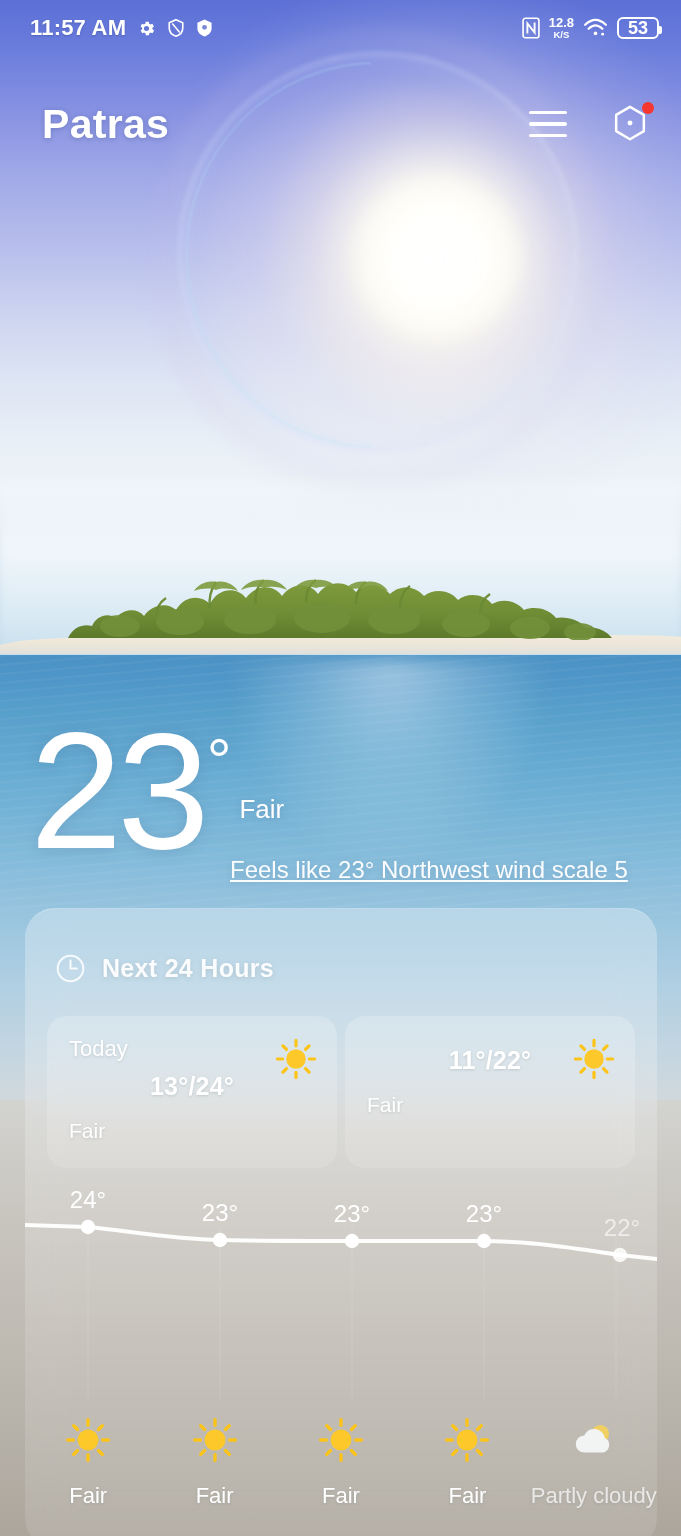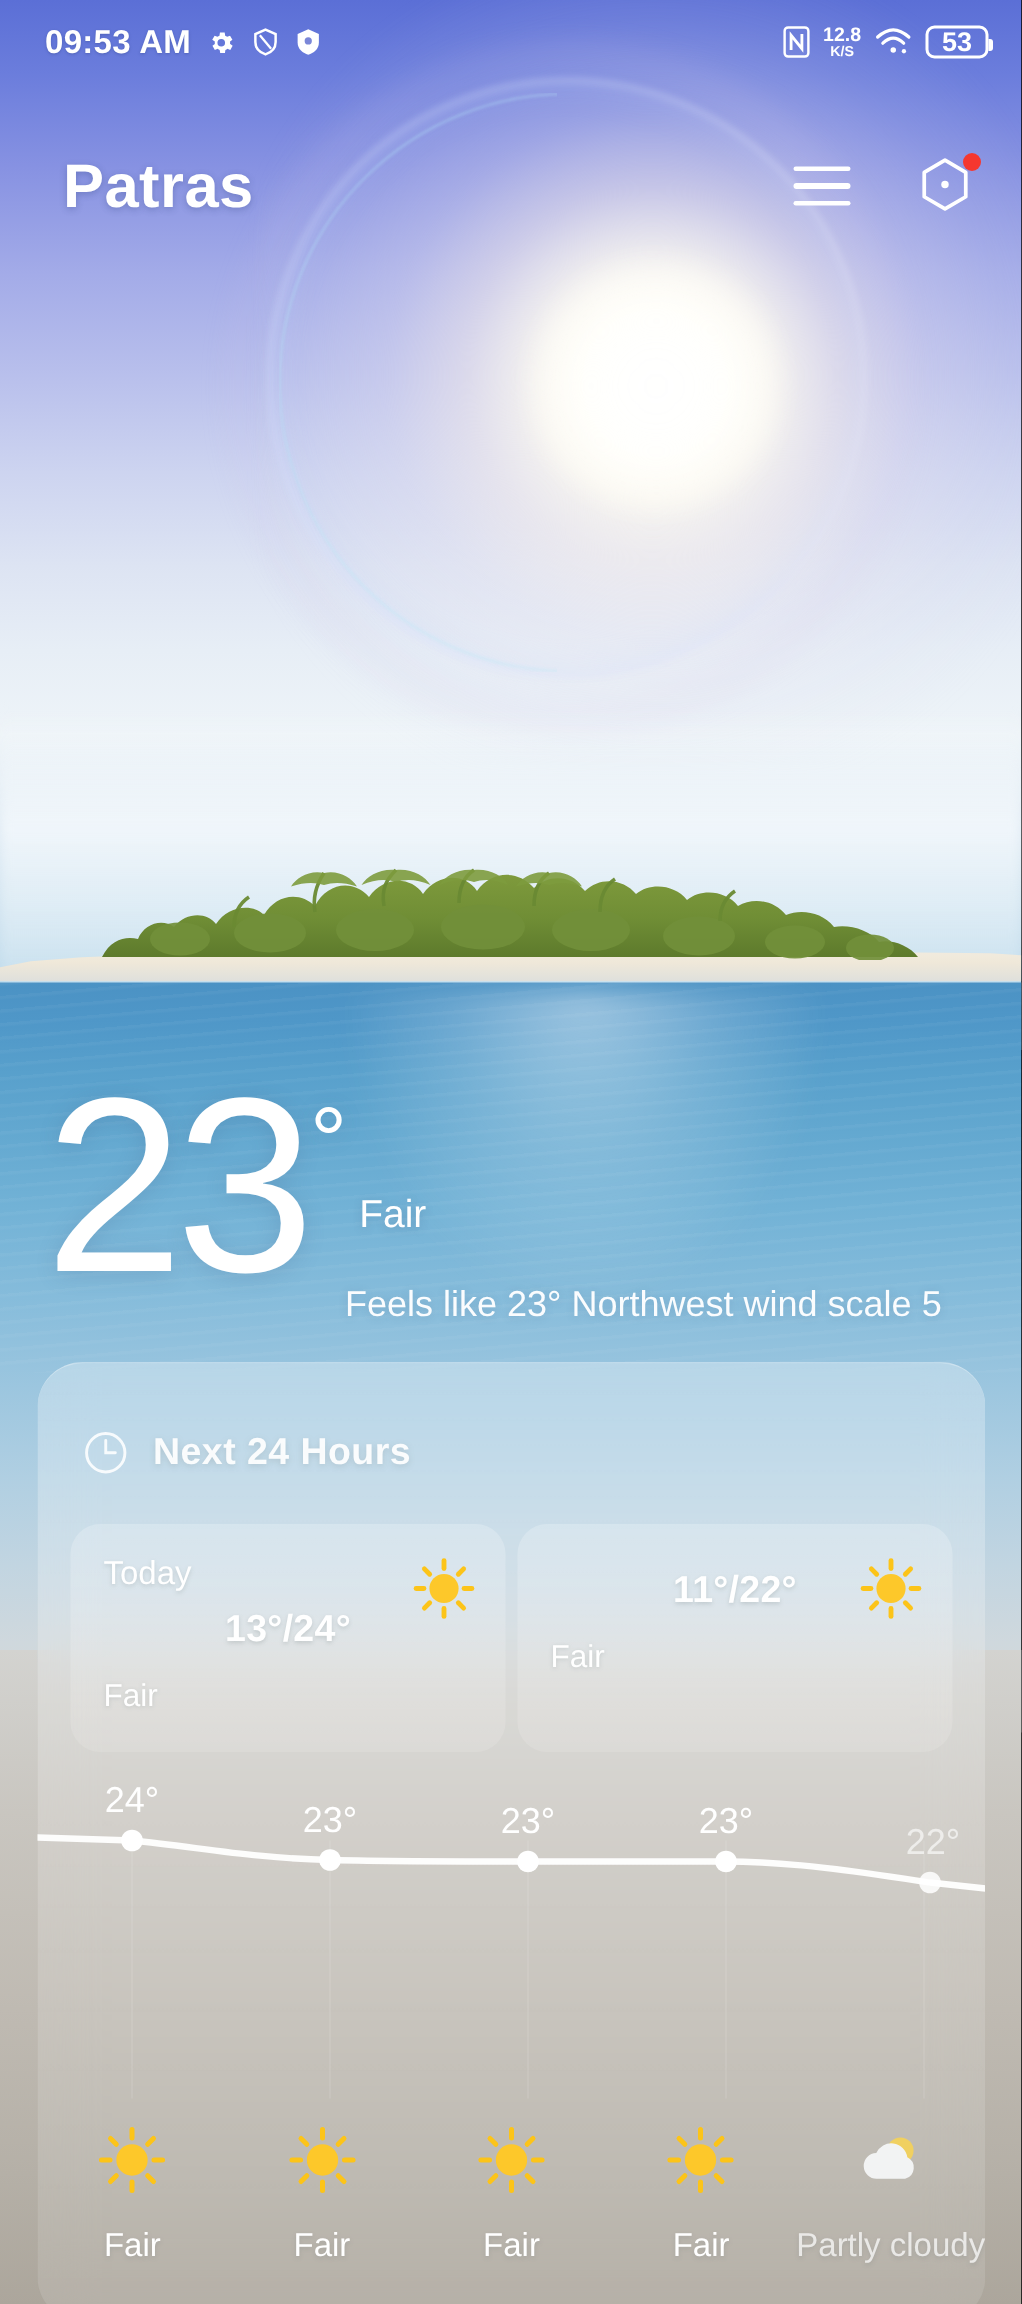--- a/index.html
+++ b/index.html
@@ -200,20 +200,21 @@
     margin-top:12px; margin-left:2px;
     text-shadow:0 2px 14px rgba(70,100,140,.22);
   }
   .cur-side { margin-left:8px; margin-top:76px; }
   .cond { font-size:26px; font-weight:400; text-shadow:0 1px 6px rgba(70,100,140,.25); }
   .feels {
     position:absolute; left:200px; top:138px;
     font-size:24px; font-weight:400; white-space:nowrap;
     color:rgba(255,255,255,.96);
     text-shadow:0 1px 6px rgba(70,100,140,.22);
+    text-decoration:underline;
   }
 
   
   .card {
     position:absolute; left:25px; top:908px; width:632px; height:640px;
     border-radius:30px;
     background:linear-gradient(180deg, rgba(255,255,255,0.30) 0%, rgba(255,255,255,0.22) 28%, rgba(255,255,255,0.16) 60%, rgba(255,255,255,0.11) 100%);
     backdrop-filter:blur(18px);
     -webkit-backdrop-filter:blur(18px);
     border-top:1px solid rgba(255,255,255,0.30);
@@ -331,21 +332,21 @@
           </g>
         </svg>
       </div>
     </div>
 
     <div class="ground"></div>
   </div>
 
   <div class="statusbar">
     <div class="sb-left">
-      <span class="sb-time">09:53 AM</span>
+      <span class="sb-time">11:57 AM</span>
       <span class="ic">
         <svg width="19" height="19" viewBox="0 0 24 24" fill="#fff">
           <path d="M19.4 13a7.6 7.6 0 000-2l2-1.6-2-3.4-2.4 1a7.5 7.5 0 00-1.7-1l-.4-2.6h-4l-.4 2.6c-.6.2-1.2.6-1.7 1l-2.4-1-2 3.4L6.6 11a7.6 7.6 0 000 2l-2 1.6 2 3.4 2.4-1c.5.4 1.1.8 1.7 1l.4 2.6h4l.4-2.6c.6-.2 1.2-.6 1.7-1l2.4 1 2-3.4-2-1.6zM12 15.2A3.2 3.2 0 1115.2 12 3.2 3.2 0 0112 15.2z"></path>
         </svg>
       </span>
       <span class="ic">
         <svg width="18" height="20" viewBox="0 0 24 26" fill="none" stroke="#fff" stroke-width="2.2">
           <path d="M12 2 L21 6 v7 c0 6-4.5 9.5-9 11 -4.5-1.5-9-5-9-11 V6 Z"></path>
           <path d="M7 7 L17 19" stroke-width="2"></path>
         </svg>

